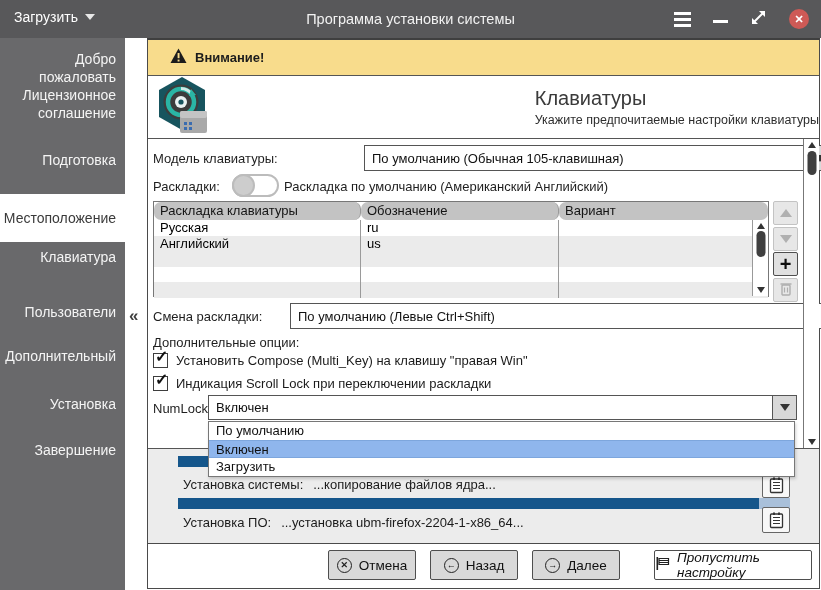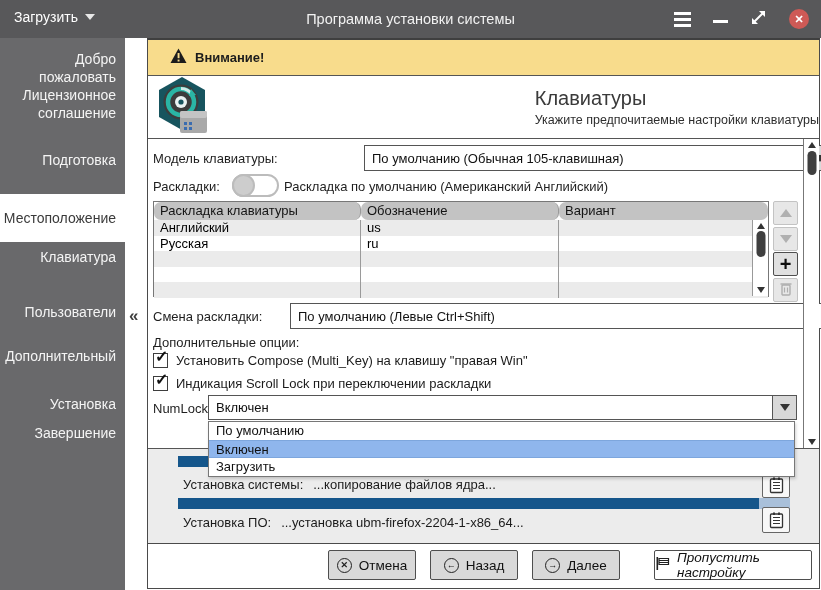--- a/index.html
+++ b/index.html
@@ -119,21 +119,21 @@
 
   <div class="sidebar">
     <div class="side-item" style="top:12px;">Добро пожаловать</div>
     <div class="side-item" style="top:48px;">Лицензионное соглашение</div>
     <div class="side-item" style="top:113px;">Подготовка</div>
     <div class="side-item active" style="top:140px;margin-top:16px;">Местоположение</div>
     <div class="side-item" style="top:210px;">Клавиатура</div>
     <div class="side-item" style="top:265px;">Пользователи</div>
     <div class="side-item" style="top:309px;">Дополнительный</div>
     <div class="side-item" style="top:357px;">Установка</div>
-    <div class="side-item" style="top:386px;">Завершение</div>
+    <div class="side-item" style="top:403px;">Завершение</div>
   </div>
   <div class="collapse-btn">«</div>
 
   <div class="panel">
 
     <div class="warning-banner">
       <span>
         <svg width="17" height="16" viewBox="0 0 17 16">
           <polygon points="8.5,0.5 16.5,15 0.5,15" fill="#1c1c1c"></polygon>
           <rect x="7.6" y="5" width="1.9" height="5.2" fill="#f8dc8c"></rect>
@@ -182,28 +182,28 @@
         <span class="toggle-knob"></span>
       </div>
       <span class="flabel" style="left:136px; top:40px;">Раскладка по умолчанию (Американский Английский)</span>
 
       <div class="layout-table">
         <div class="lt-grid lt-head">
           <div class="lt-cell">Раскладка клавиатуры</div>
           <div class="lt-cell">Обозначение</div>
           <div class="lt-cell">Вариант</div>
         </div>
+        <div class="lt-grid lt-row-even">
+          <div class="lt-cell">Русская</div>
+          <div class="lt-cell">ru</div>
+          <div class="lt-cell"></div>
+        </div>
         <div class="lt-grid lt-row-odd">
           <div class="lt-cell">Английский</div>
           <div class="lt-cell">us</div>
-          <div class="lt-cell"></div>
-        </div>
-        <div class="lt-grid lt-row-even">
-          <div class="lt-cell">Русская</div>
-          <div class="lt-cell">ru</div>
           <div class="lt-cell"></div>
         </div>
         <div class="lt-grid lt-row-odd">
             <div class="lt-cell"></div>
             <div class="lt-cell"></div>
             <div class="lt-cell"></div>
           </div>
         <div class="lt-grid lt-row-even">
             <div class="lt-cell"></div>
             <div class="lt-cell"></div>

